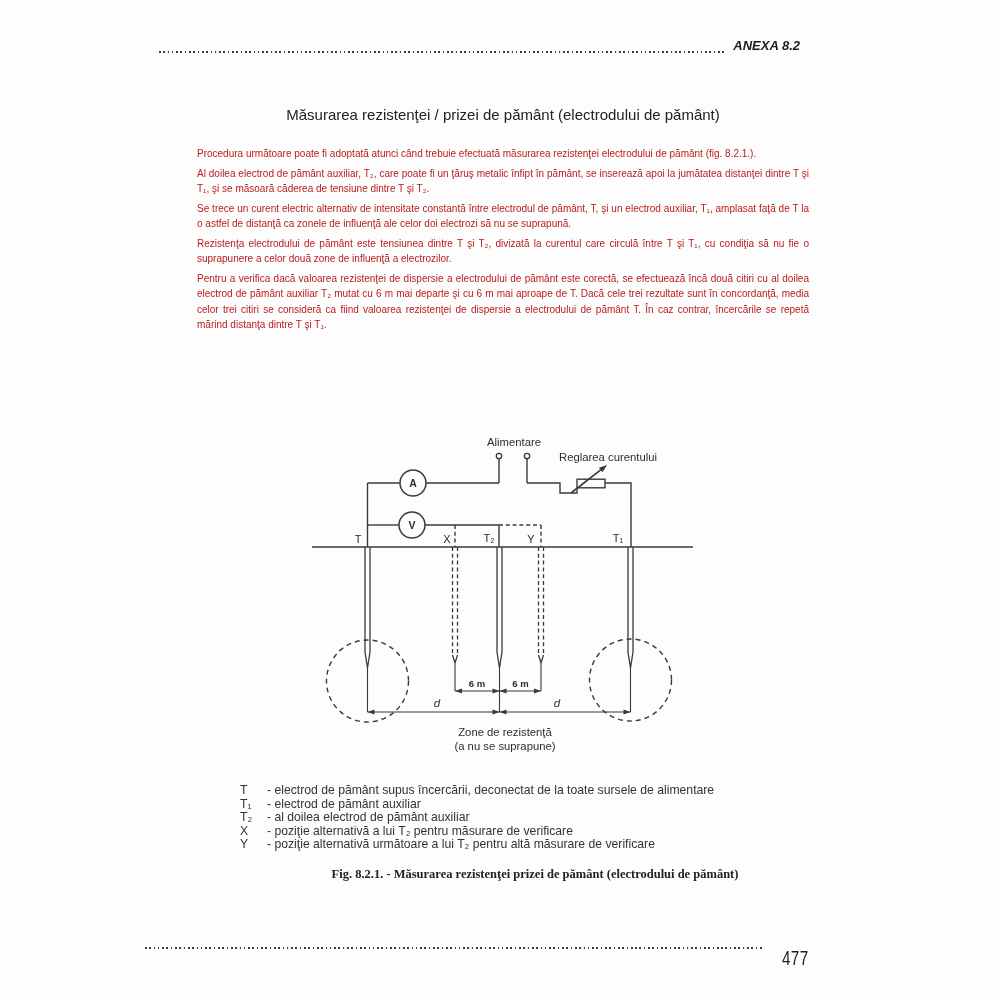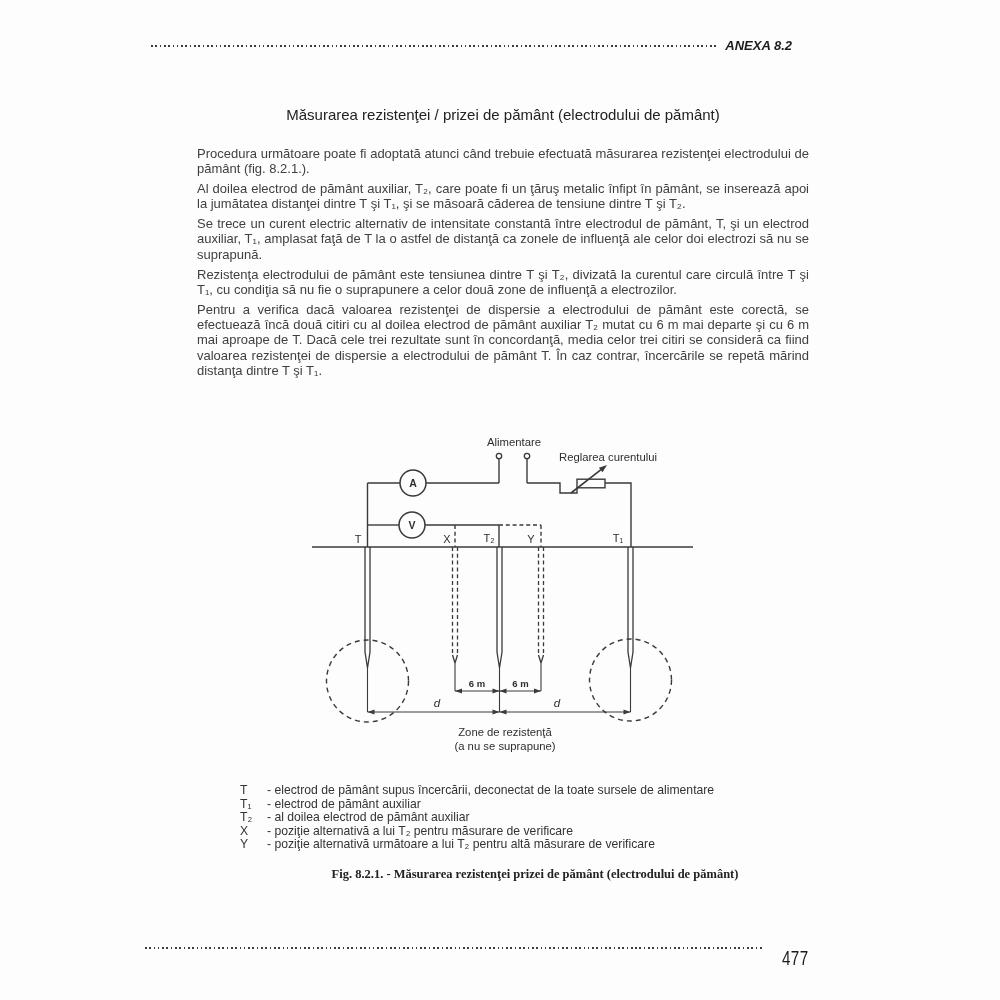--- a/index.html
+++ b/index.html
@@ -2,26 +2,26 @@
 <html><head>
 <meta charset="utf-8">
 <style>
   html,body{margin:0;padding:0;background:#e8e8e8;}
   .page{
     position:relative;width:1000px;height:1000px;background:#fdfdfd;
     font-family:"Liberation Sans","DejaVu Sans",sans-serif;color:#2e2e2e;
     overflow:hidden;margin:0 auto;
   }
   .dotline{flex:1;height:2px;background:repeating-linear-gradient(90deg,#3c3c3c 0 1.6px,transparent 1.6px 4.3px);}
-  .header{position:absolute;left:151px;top:38px;width:641px;display:flex;align-items:center;}
+  .header{position:absolute;left:159px;top:38px;width:641px;display:flex;align-items:flex-end;}
   .header-label{margin-left:9px;font-size:13px;font-weight:bold;font-style:italic;color:#1c1c1c;white-space:nowrap;}
   .doc-title{position:absolute;left:197px;top:106px;width:612px;text-align:center;
     font-size:15px;font-weight:normal;color:#222;}
   .body-text{position:absolute;left:197px;top:146px;width:612px;}
-  .body-text p{margin:0 0 4.5px 0;font-size:13px;line-height:15.3px;text-align:justify;color:#404040;}
+  .body-text p{margin:0 0 4.5px 0;font-size:10px;line-height:15.3px;text-align:justify;color:#b91c1c;}
   .diagram{position:absolute;left:298px;top:430px;}
   .legend{position:absolute;left:240px;top:784px;font-size:12.2px;color:#333;}
   .legend-row{display:flex;line-height:13.6px;}
   .legend-sym{width:27px;flex:0 0 27px;}
   .caption{position:absolute;left:300px;top:867px;width:470px;text-align:center;
     font-size:12.5px;font-weight:bold;color:#222;font-family:Liberation Serif, serif;}
   .footer{position:absolute;left:145px;top:947px;width:672px;display:flex;align-items:flex-start;}
   .page-number{margin-left:20px;font-size:20px;color:#1c1c1c;transform:scaleX(0.76);transform-origin:left center;letter-spacing:0.5px;}
   svg text{font-family:"Liberation Sans","DejaVu Sans",sans-serif;fill:#2e2e2e;}
 </style>

